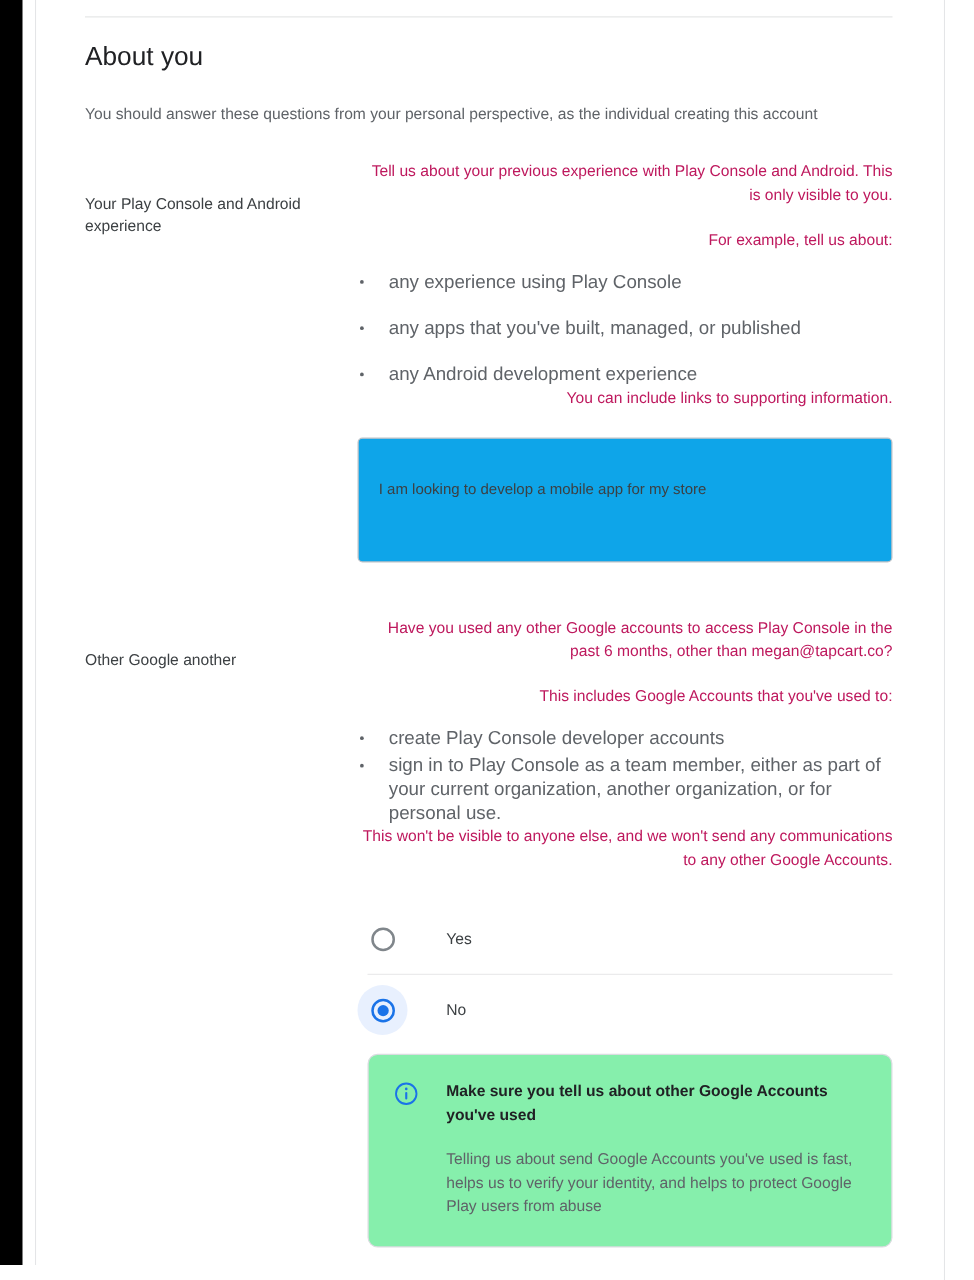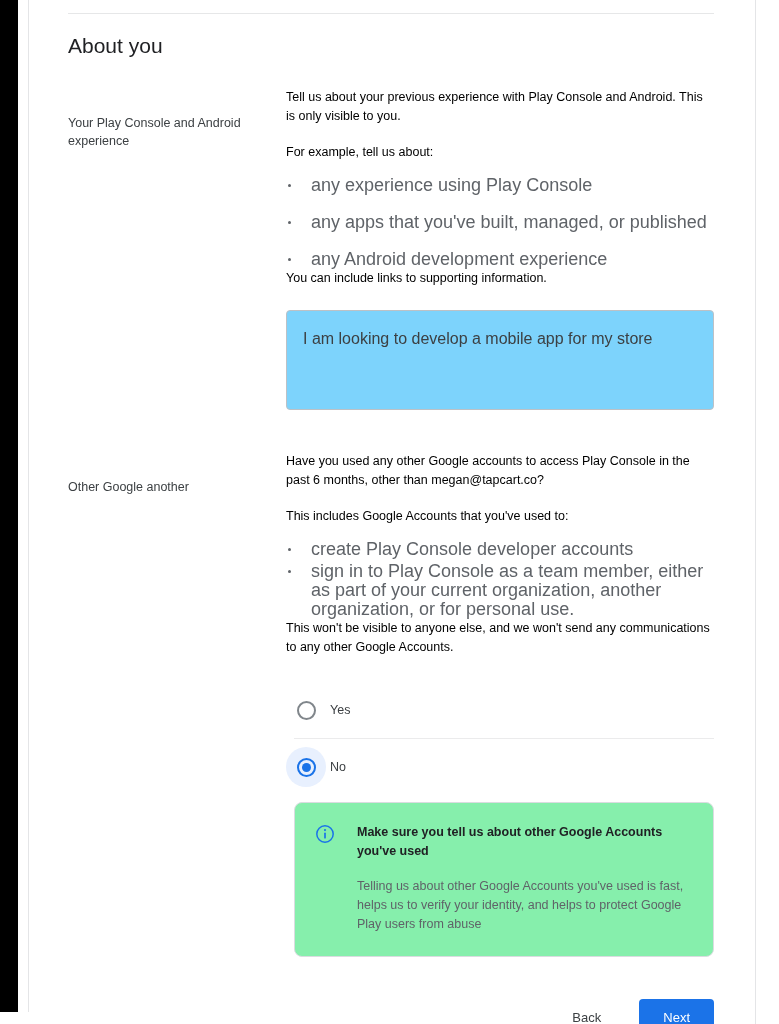--- a/index.html
+++ b/index.html
@@ -113,33 +113,34 @@
 
   .col-body {
     flex: 1 1 auto;
     min-width: 0;
   }
 
   .body-text {
     margin: 0;
     font-size: 12.5px;
     line-height: 19px;
-    color: #000000;
+    color: #be185d;
+    text-align: right;
   }
   .body-text + .body-text { margin-top: 17px; }
 
   ul.bullets {
     margin: 14px 0 0 0;
     padding: 0;
     list-style: none;
   }
   ul.bullets li {
     position: relative;
     padding-left: 25px;
-    font-size: 18px;
+    font-size: 15px;
     line-height: 19px;
     color: #5f6368;
   }
   ul.bullets li + li { margin-top: 18px; }
   ul.bullets li::before {
     content: "";
     position: absolute;
     left: 2px;
     top: 8px;
     width: 3px;
@@ -150,24 +151,24 @@
   ul.bullets.tight li + li { margin-top: 3px; }
 
   .textarea-wrap { margin-top: 22px; }
 
   .textarea-box {
     width: 100%;
     box-sizing: border-box;
     height: 100px;
     border: 1px solid #bdc1c6;
     border-radius: 4px;
-    background: #7dd3fc;
-    padding: 18px 16px;
+    background: #0ea5e9;
+    padding: 30px 16px;
     font-family: "Liberation Sans", sans-serif;
-    font-size: 16px;
+    font-size: 12px;
     line-height: 20px;
     color: #3c4043;
     resize: none;
     outline: none;
   }
   .char-counter {
     margin-top: 7px;
     text-align: right;
     font-size: 11px;
     line-height: 14px;
@@ -214,21 +215,21 @@
     left: 50%;
     top: 50%;
     width: 9px;
     height: 9px;
     margin: -4.5px 0 0 -4.5px;
     background: #1a73e8;
     border-radius: 50%;
   }
 
   .radio-label {
-    margin-left: 4px;
+    margin-left: 31px;
     font-size: 12.5px;
     line-height: 18px;
     color: #3c4043;
   }
 
   .radio-divider {
     height: 1px;
     background: #ebebec;
     margin: 5px 0 5px 8px;
   }
@@ -308,20 +309,21 @@
   <div class="left-chrome"></div>
   <div class="left-rule"></div>
   <div class="right-rule"></div>
 
   <div class="card">
     <div class="top-divider"></div>
 
     <div class="content">
 
       <h1 class="page-title">About you</h1>
+      <p class="page-subtitle">You should answer these questions from your personal perspective, as the individual creating this account</p>
 
       <div class="row row-experience">
         <div class="col-label">Your Play Console and Android experience</div>
         <div class="col-body">
 
           <p class="body-text">Tell us about your previous experience with Play Console and Android. This is only visible to you.</p>
           <p class="body-text">For example, tell us about:</p>
 
           <ul class="bullets">
             <li>any experience using Play Console</li>
@@ -373,21 +375,21 @@
             <div class="info-card">
               <span class="info-icon">
                 <svg width="20" height="20" viewBox="0 0 20 20" aria-hidden="true">
                   <circle cx="10" cy="10" r="8.2" fill="none" stroke="currentColor" stroke-width="1.5"></circle>
                   <circle cx="10" cy="6.1" r="1.05" fill="currentColor"></circle>
                   <rect x="9.15" y="8.5" width="1.7" height="6.1" rx="0.85" fill="currentColor"></rect>
                 </svg>
               </span>
               <div class="info-body">
                 <p class="info-title">Make sure you tell us about other Google Accounts you've used</p>
-                <p class="info-desc">Telling us about other Google Accounts you've used is fast, helps us to verify your identity, and helps to protect Google Play users from abuse</p>
+                <p class="info-desc">Telling us about send Google Accounts you've used is fast, helps us to verify your identity, and helps to protect Google Play users from abuse</p>
               </div>
             </div>
 
           </div>
 
         </div>
       </div>
 
       <div class="actions">
         <button class="btn-back">Back</button>

